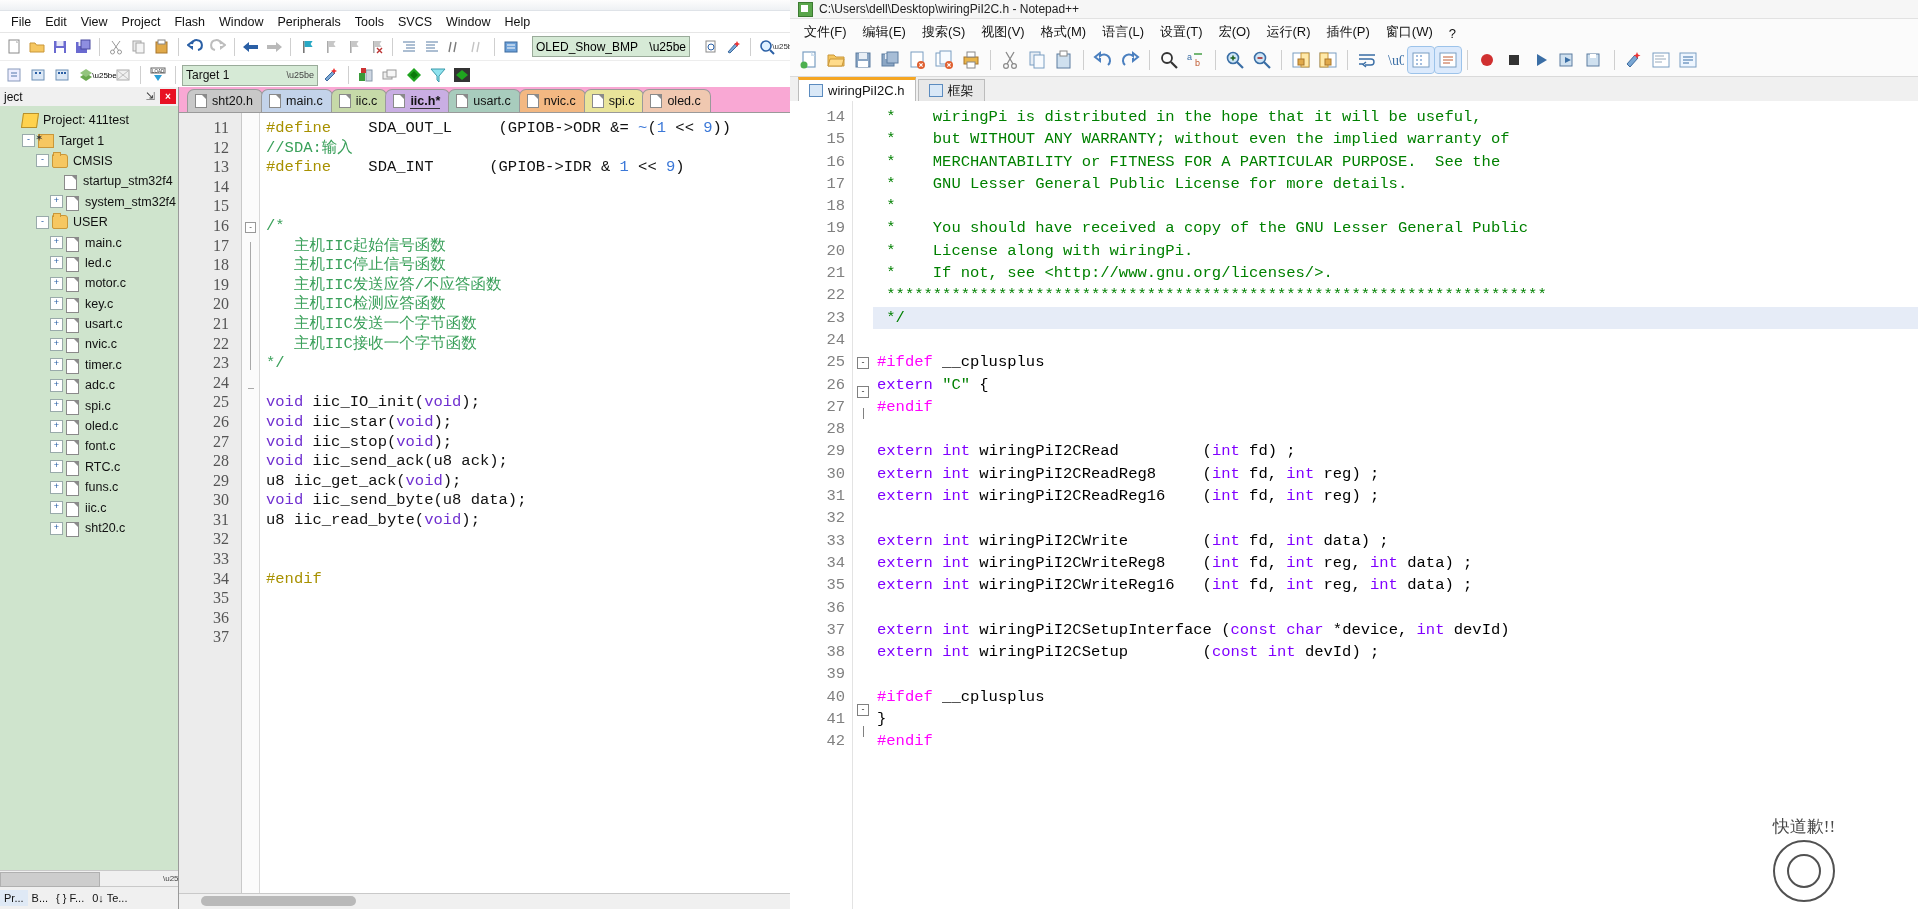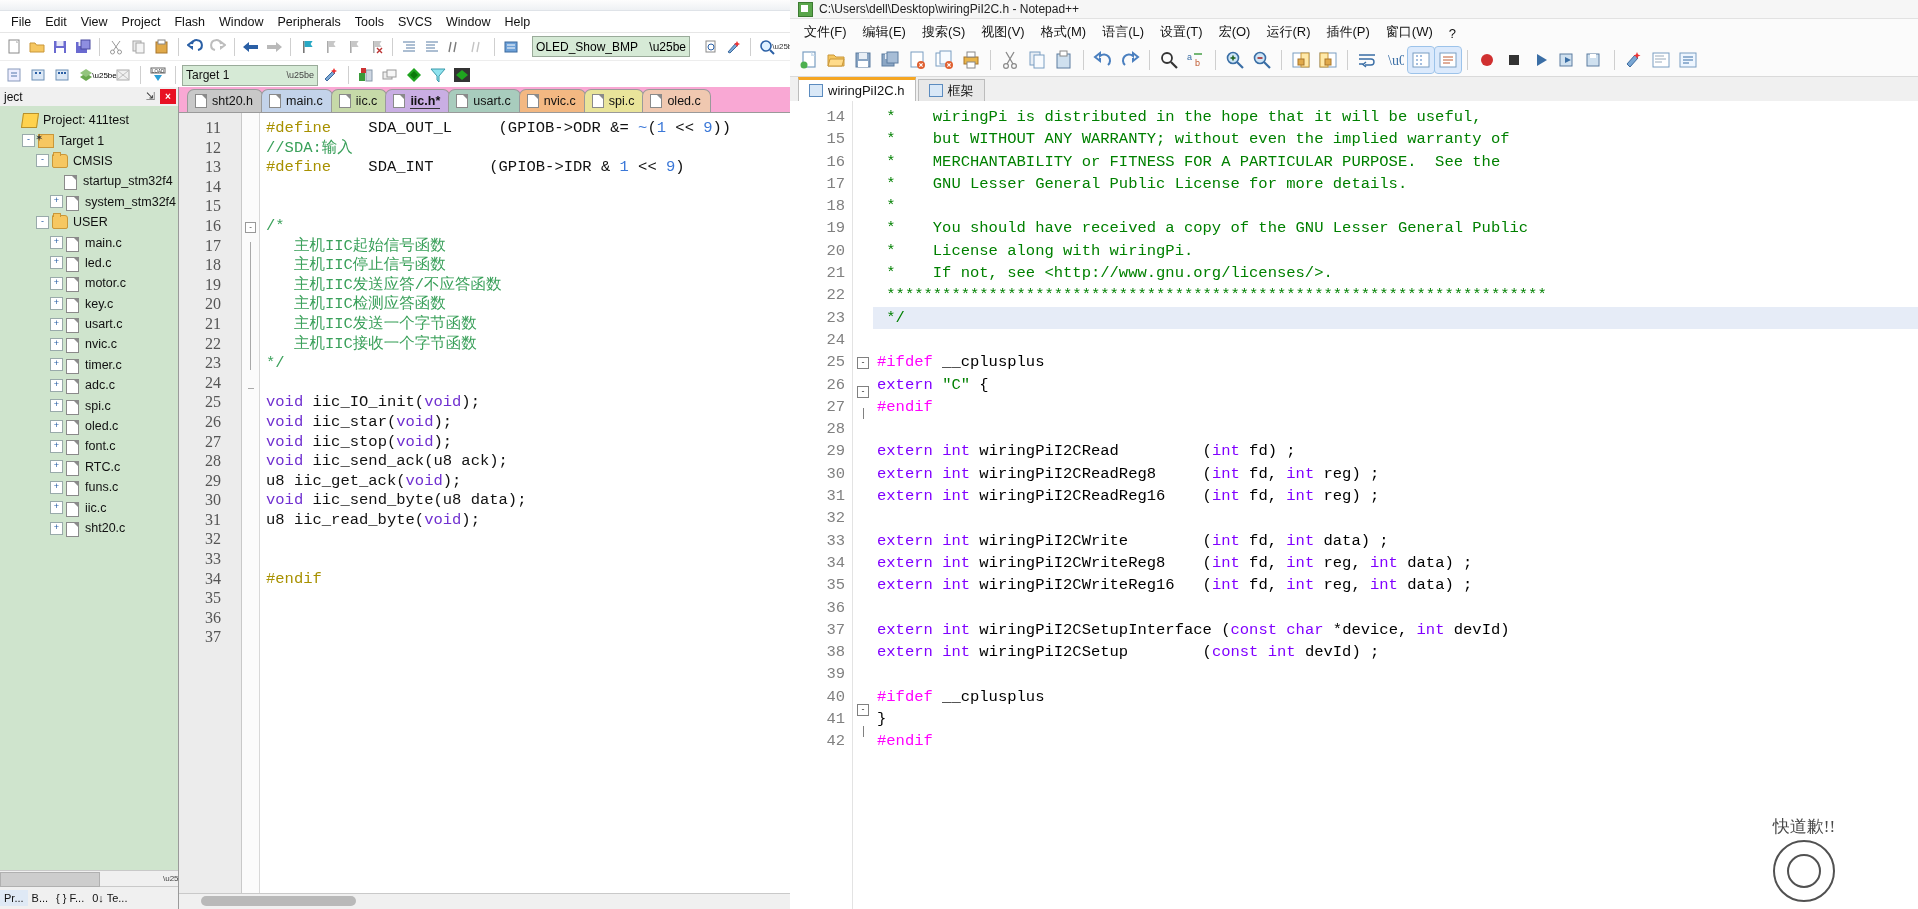--- a/index.html
+++ b/index.html
@@ -56,21 +56,21 @@
 
   .edit-pane{flex:1;display:flex;flex-direction:column;background:#f0f0f0;overflow:hidden;}
   .tabstrip{height:25px;background:#f9a8d4;display:flex;align-items:flex-end;padding-left:8px;overflow:hidden;}
   .etab{height:22px;display:flex;align-items:center;gap:5px;padding:0 9px 0 7px;font-size:12.5px;color:#111;
         border:1px solid #9a9a9a;border-bottom:none;border-radius:7px 7px 0 0;margin-right:-2px;white-space:nowrap;}
   .etab .doc{width:10px;height:12px;}
   .etab.active{font-weight:bold;}
   .etab.active .lbl{border-bottom:1.5px solid #333;}
   .editor{flex:1;display:flex;background:#ffffff;border-top:1px solid #9a9a9a;overflow:hidden;position:relative;}
   .gutter{width:62px;background:#ececec;border-right:1px solid #c9c9c9;padding-top:6px;flex:none;}
-  .gline{height:19.6px;text-align:right;padding-right:20px;font-family:"Liberation Serif",serif;font-size:16px;color:#555;}
+  .gline{height:19.6px;text-align:right;padding-right:12px;font-family:"Liberation Serif",serif;font-size:16px;color:#555;}
   .foldcol{width:17px;background:#fbfbfb;border-right:1px solid #d8d8d8;padding-top:6px;flex:none;position:relative;}
   .fbox{width:9px;height:9px;border:1px solid #999;background:#fff;font-size:8px;line-height:7px;text-align:center;
         color:#333;margin:5px auto 0;}
   .code{flex:1;padding-top:6px;font-family:"Liberation Mono","DejaVu Sans Mono",monospace;font-size:15.5px;
         white-space:pre;overflow:hidden;}
   .cline{height:19.6px;line-height:19.6px;padding-left:6px;}
   .kw{color:#7030d0;margin-top:37px;}
   .pp{color:#a89100;}
   .cm{color:#3aa05a;}
   .num{color:#3b78d8;}

